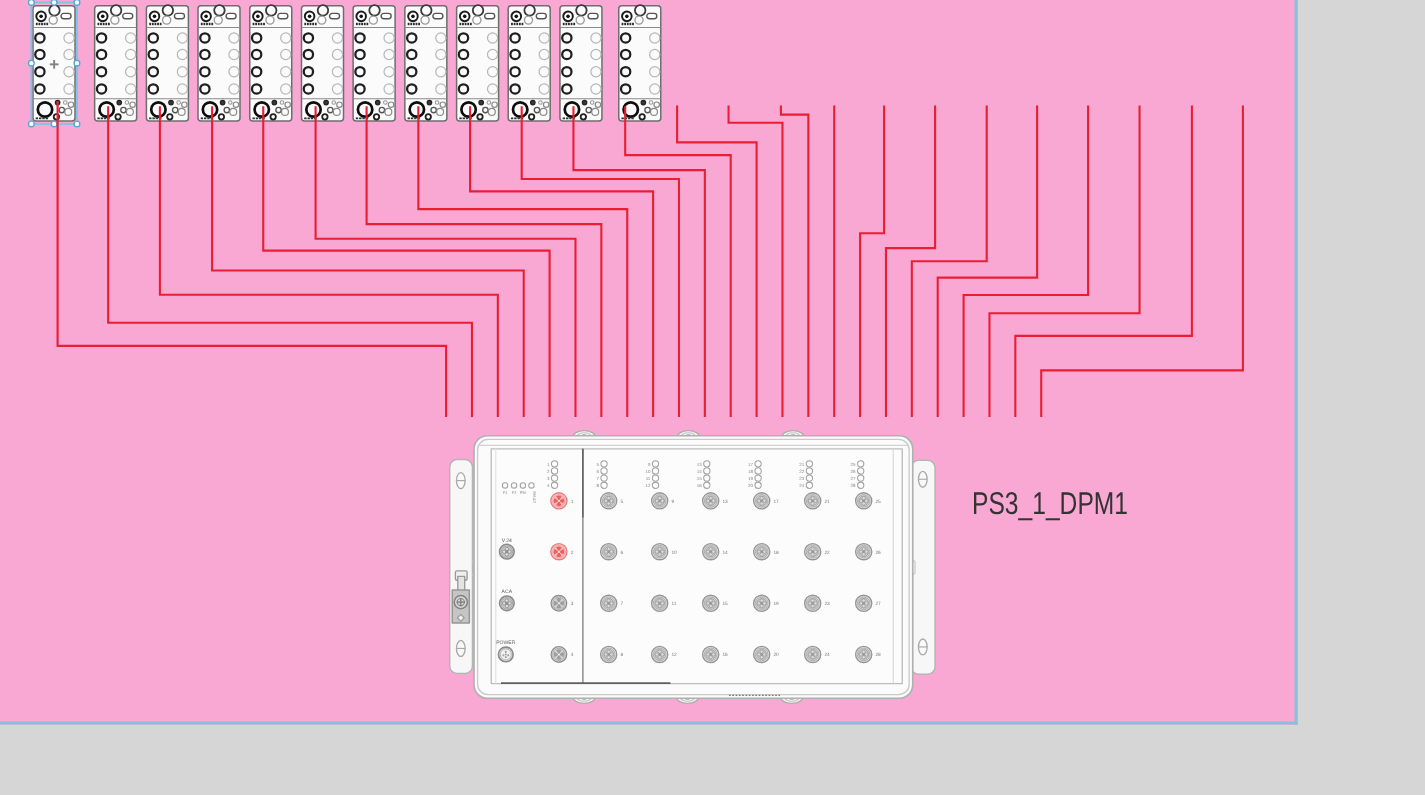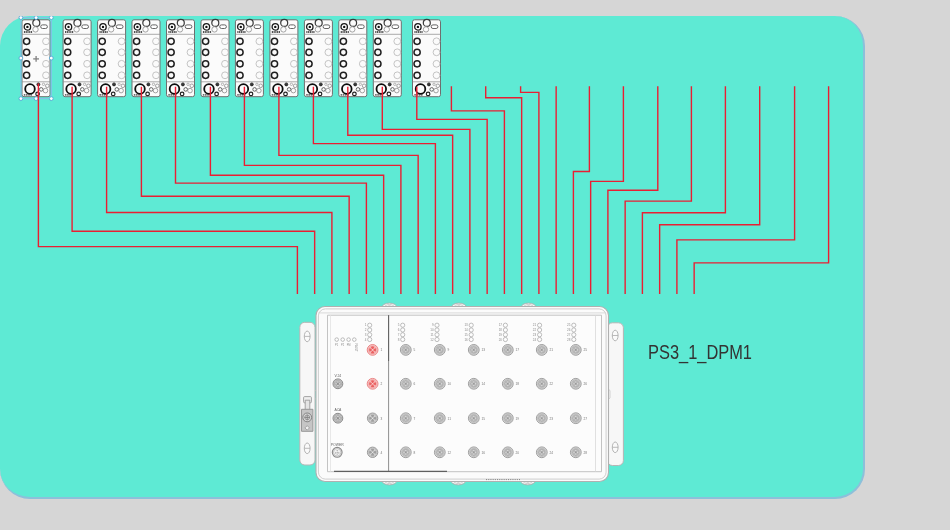--- a/index.html
+++ b/index.html
@@ -1,14 +1,14 @@
 <!DOCTYPE html>
 <html><head><meta charset="utf-8"><style>
 html,body{margin:0;padding:0;width:950px;height:530px;overflow:hidden;background:#d6d6d6;font-family:"Liberation Sans",sans-serif;}
-#canvas{position:absolute;left:0;top:16px;width:863px;height:481px;background:#5eead4;transform:translateZ(0);border-right:2px solid #8cc0da;border-bottom:2px solid #8cc0da;border-radius:30px;}
+#canvas{position:absolute;left:0;top:0;width:863px;height:481px;background:#f9a8d4;transform:translateZ(0);border-right:2px solid #8cc0da;border-bottom:2px solid #8cc0da;}
 svg{position:absolute;left:0;top:0;}
 </style></head><body>
 
 <div id="canvas">
 <svg width="863" height="481" viewBox="0 0 863 481" opacity="0.999">
 <defs>
 <g id="mod">
           <rect x="0" y="0.5" width="28" height="76.9" rx="2" fill="#fbfbfb" stroke="#6e6e6e" stroke-width="1"></rect>
           <circle cx="14.3" cy="3.6" r="3.5" fill="#fbfbfb" stroke="#3a3a3a" stroke-width="1.2"></circle>
           <circle cx="13.5" cy="10.1" r="2.7" fill="#fcfcfc" stroke="#9a9a9a" stroke-width="0.9"></circle>

